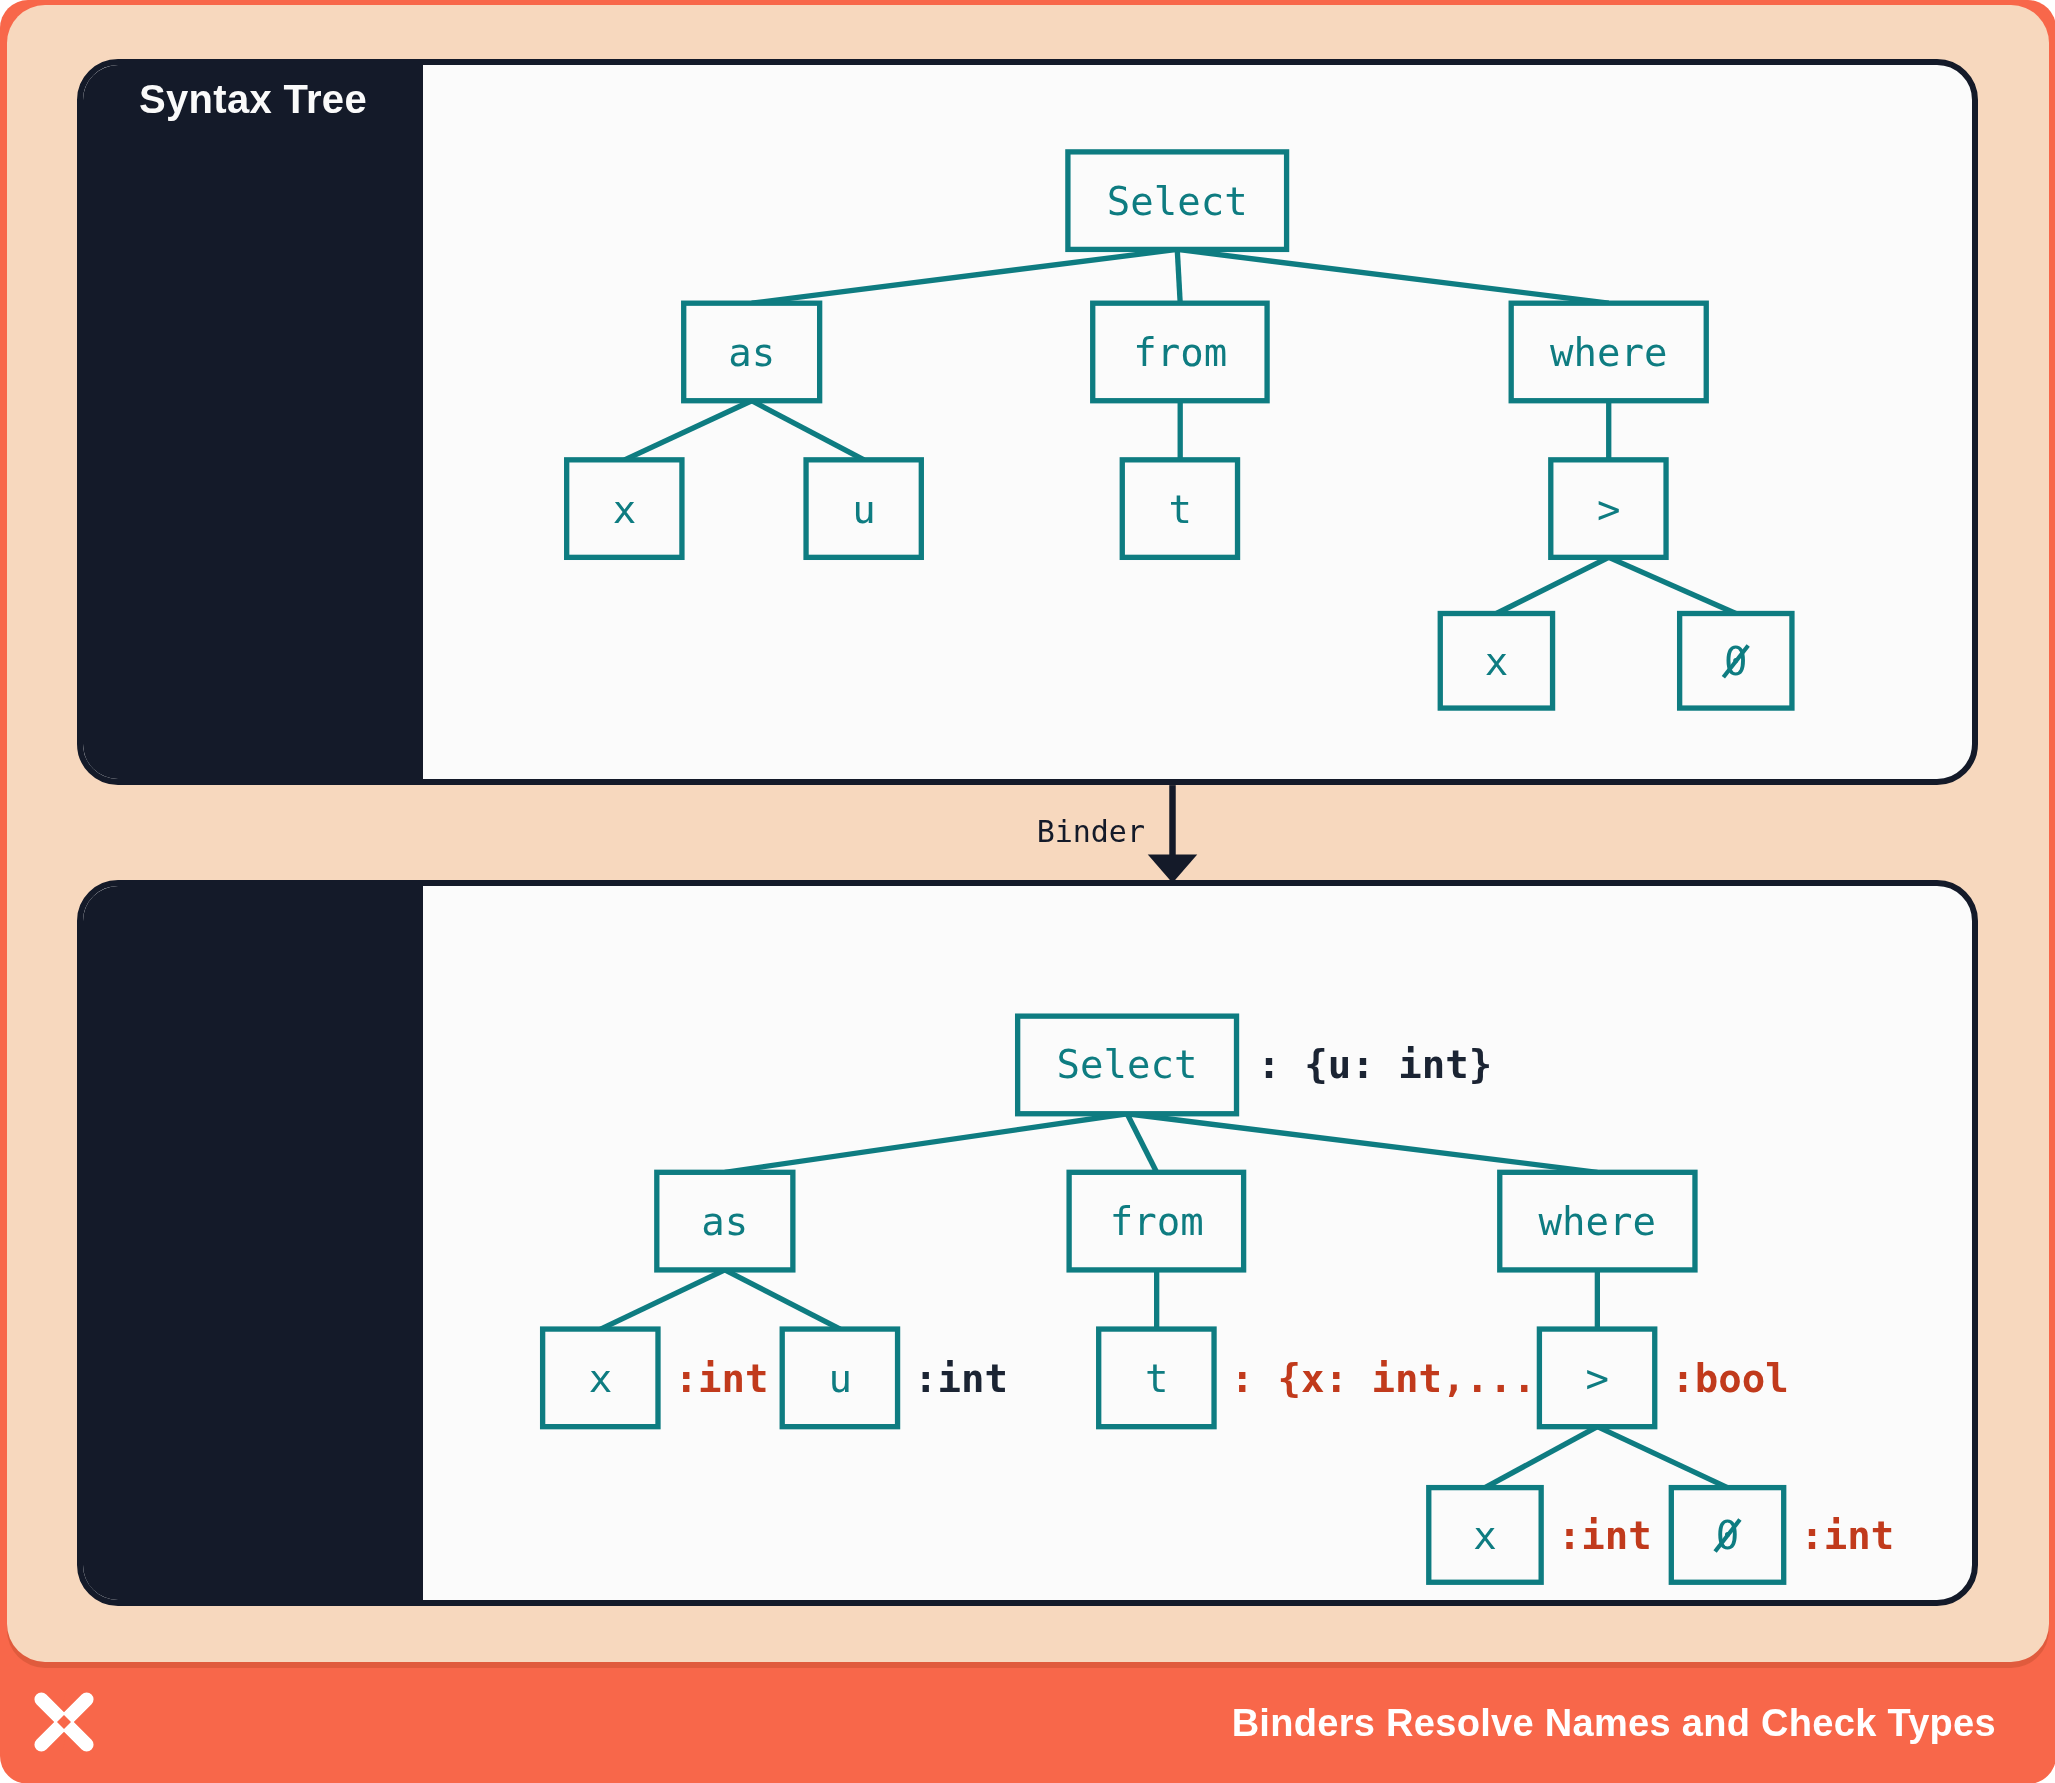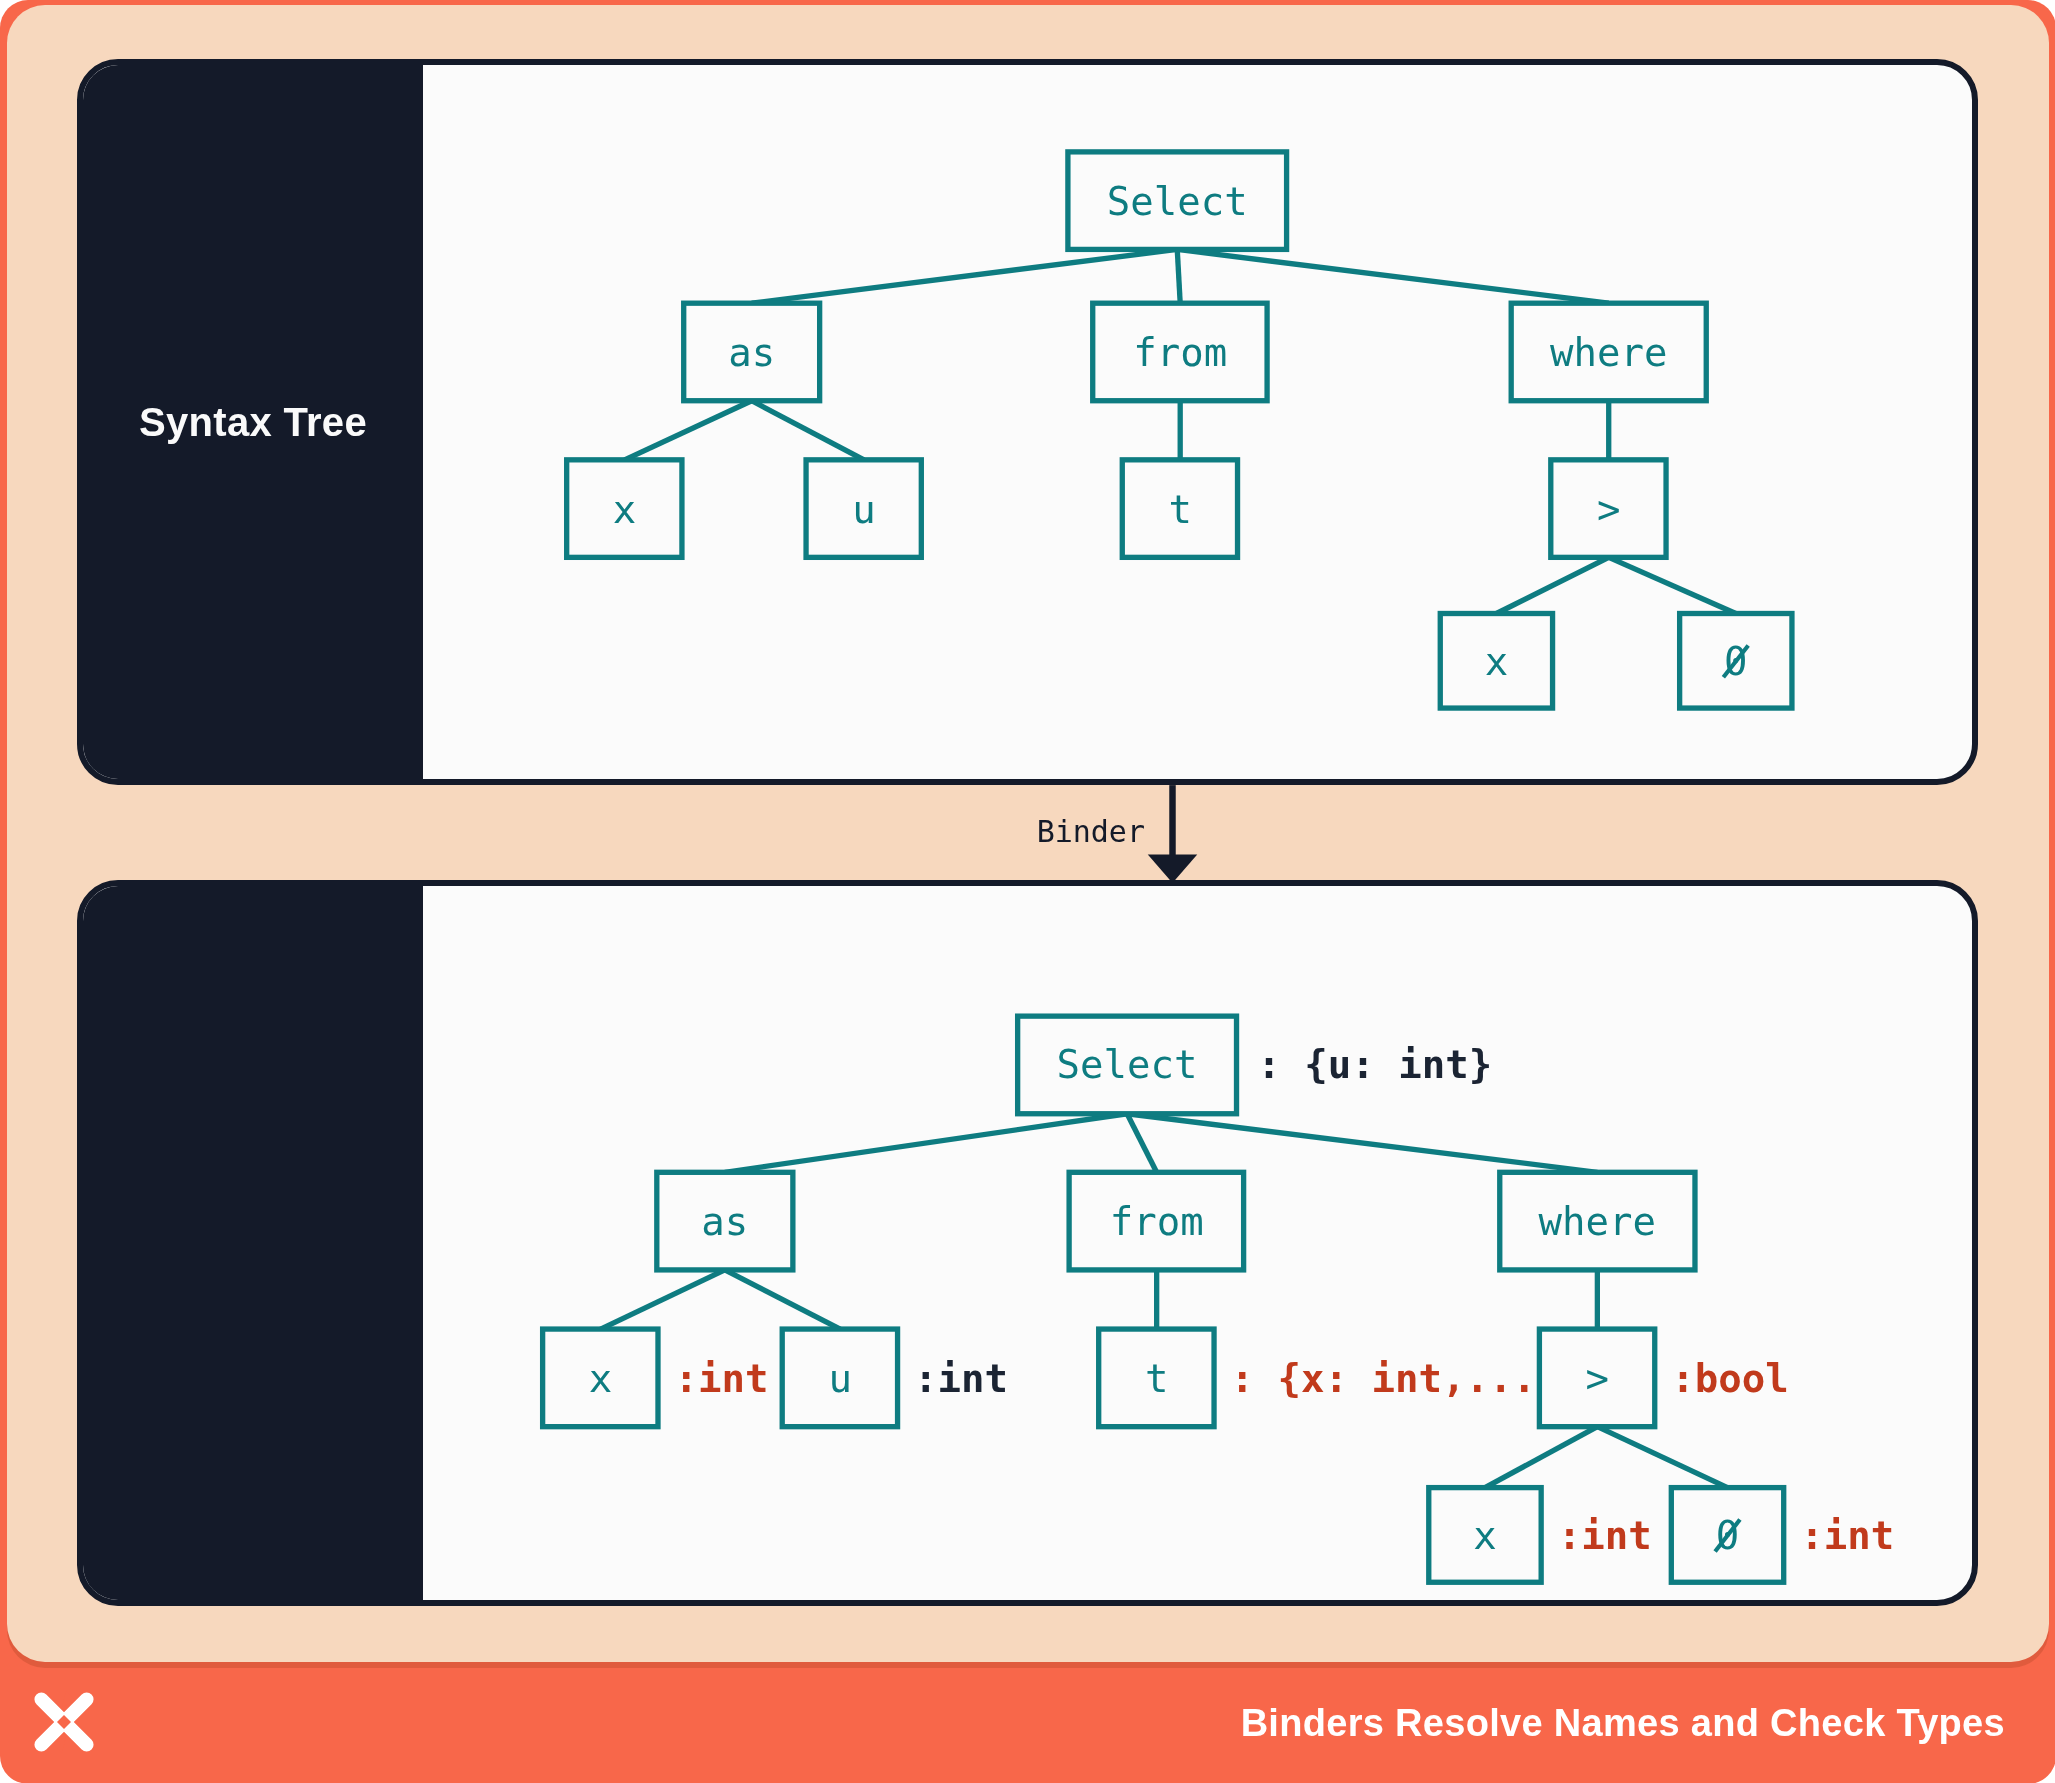--- a/index.html
+++ b/index.html
@@ -28,21 +28,21 @@
     background:var(--panel-bg,#FBFBFB);
     background:var(--panel_bg);
     border:6px solid var(--panel_navy);
     border-radius:41px;box-sizing:border-box;overflow:hidden;
   }
   .panel-top{top:59px;height:726px;}
   .panel-bottom{top:880px;height:726px;}
   .sidebar{
     position:absolute;left:0;top:0;bottom:0;width:340px;
     background:var(--panel_navy);
-    display:flex;flex-direction:column;justify-content:center;align-items:center;
+    display:flex;flex-direction:column;justify-content:flex-start;align-items:center;
   }
   .sidebar-label{
     color:#FAFAFA;font-weight:700;font-size:40px;line-height:1.7;
     text-align:center;letter-spacing:0.3px;
   }
   .sidebar-label span{display:block;}
   .tree-svg{position:absolute;left:0;top:0;width:1890px;height:714px;}
   .tree-svg line.edge{stroke:var(--node_teal);stroke-width:9;}
   .tree-svg rect.node-box{fill:var(--panel_bg);stroke:var(--node_teal);stroke-width:9;}
   .tree-svg text{font-family:"DejaVu Sans Mono",monospace;}
@@ -60,21 +60,21 @@
     color:var(--panel_navy);
     font-family:"DejaVu Sans Mono",monospace;font-size:30px;line-height:41px;
     text-align:right;
   }
   .binder-arrow{position:absolute;left:1146px;top:785px;}
   .binder-arrow line{stroke:var(--panel_navy);stroke-width:11;}
   .binder-arrow polygon{fill:var(--panel_navy);}
   .footer{position:absolute;left:0;top:1662px;width:2056px;height:122px;}
   .logo{position:absolute;left:31px;top:27px;}
   .footer-title{
-    position:absolute;right:51px;top:0;height:122px;line-height:122px;
+    position:absolute;right:60px;top:0;height:122px;line-height:122px;
     color:#ffffff;font-weight:700;font-size:38px;letter-spacing:0.3px;
     text-align:right;
   }
 </style>
 </head>
 <body>
 
 <div class="canvas">
   <div class="peach-card"></div>
 

